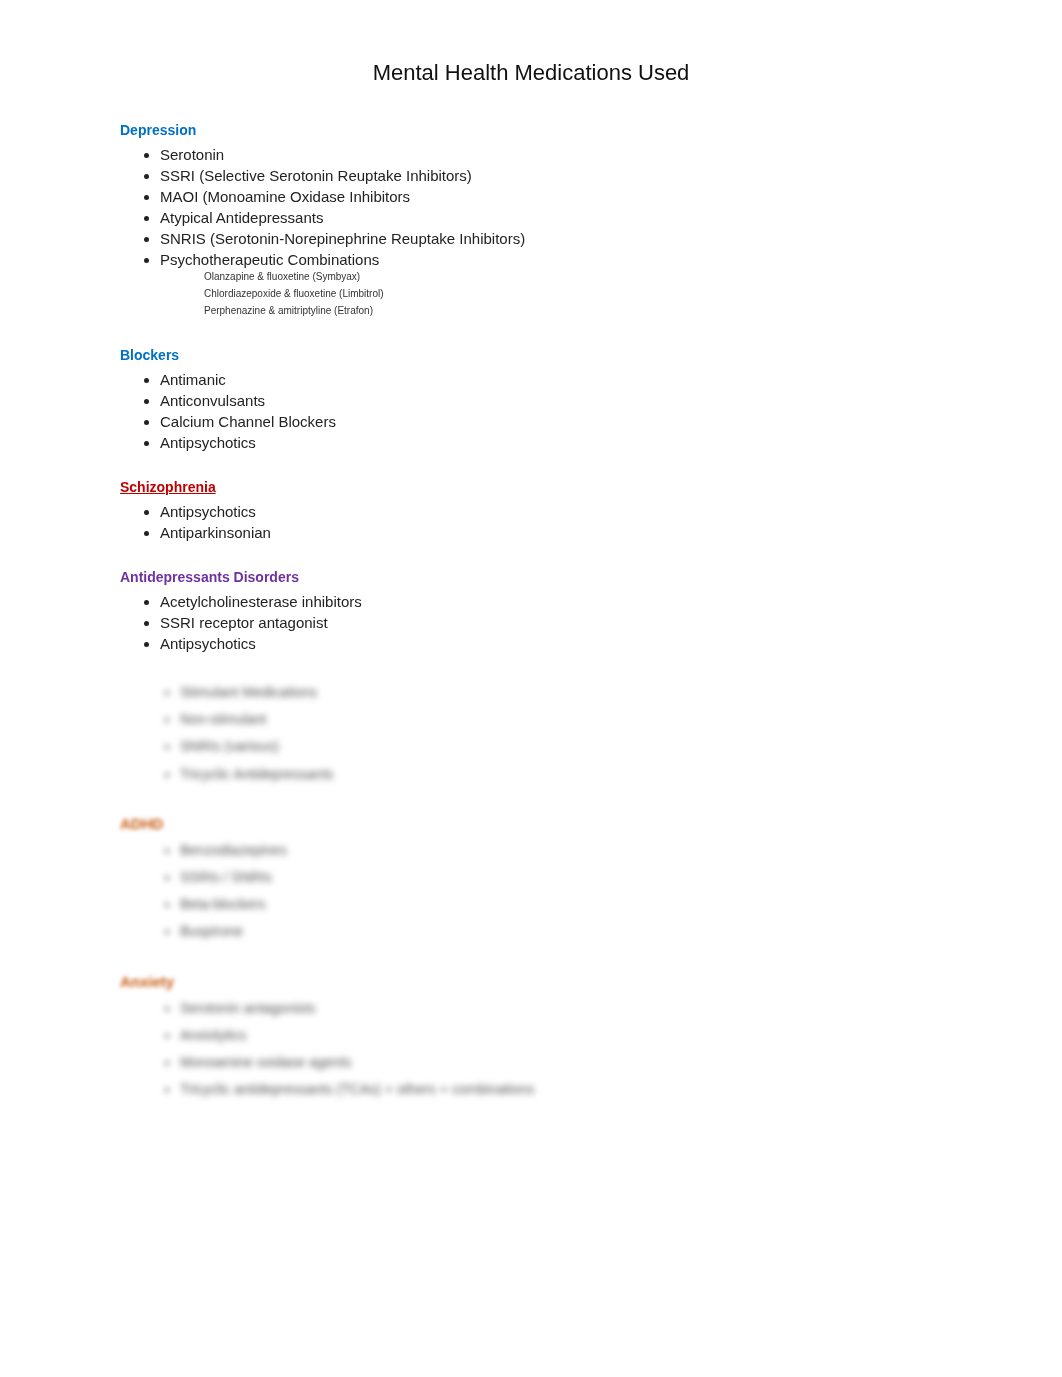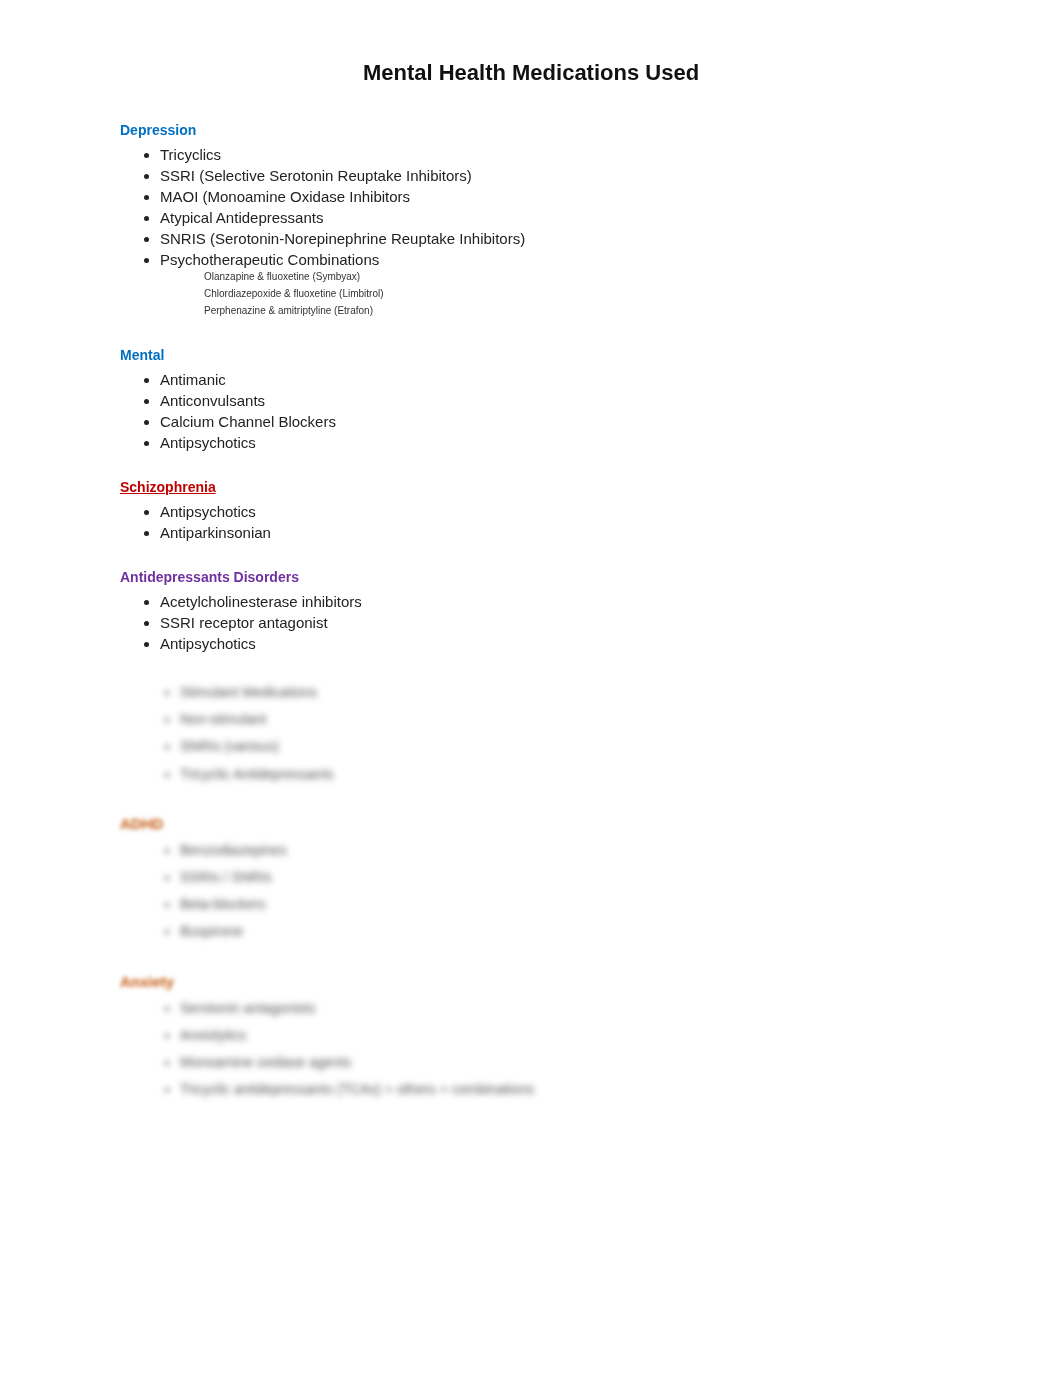--- a/index.html
+++ b/index.html
@@ -12,21 +12,21 @@
       font-family: Arial, sans-serif;
       font-size: 15px;
       color: #222222;
       width: 1062px;
       min-height: 1377px;
       padding: 60px 120px;
     }
     .page-title {
       text-align: center;
       font-size: 22px;
-      font-weight: bold;
+      font-weight: normal;
       margin-bottom: 36px;
       color: #111;
     }
     .section {
       margin-bottom: 28px;
     }
     .section-heading {
       font-size: 14px;
       font-weight: bold;
       margin-bottom: 8px;
@@ -77,34 +77,34 @@
   </style>
 </head>
 <body>
 
 <div class="page-title">Mental Health Medications Used</div>
 
 <div id="sections-container">
 <div class="section">
       <div class="section-heading depression">Depression</div>
       <ul class="medication-list">
-        <li>Tricyclics</li>
+        <li>Serotonin</li>
         <li>SSRI (Selective Serotonin Reuptake Inhibitors)</li>
         <li>MAOI (Monoamine Oxidase Inhibitors</li>
         <li>Atypical Antidepressants</li>
         <li>SNRIS (Serotonin-Norepinephrine Reuptake Inhibitors)</li>
         <li>Psychotherapeutic Combinations<div class="sub-items">
             <div>Olanzapine &amp; fluoxetine (Symbyax)</div>
             <div>Chlordiazepoxide &amp; fluoxetine (Limbitrol)</div>
             <div>Perphenazine &amp; amitriptyline (Etrafon)</div>
           </div></li>
       </ul>
     </div>
     <div class="section">
-      <div class="section-heading bipolar">Mental</div>
+      <div class="section-heading bipolar">Blockers</div>
       <ul class="medication-list">
         <li>Antimanic</li>
         <li>Anticonvulsants</li>
         <li>Calcium Channel Blockers</li>
         <li>Antipsychotics</li>
       </ul>
     </div>
     <div class="section">
       <div class="section-heading schizophrenia">Schizophrenia</div>
       <ul class="medication-list">

